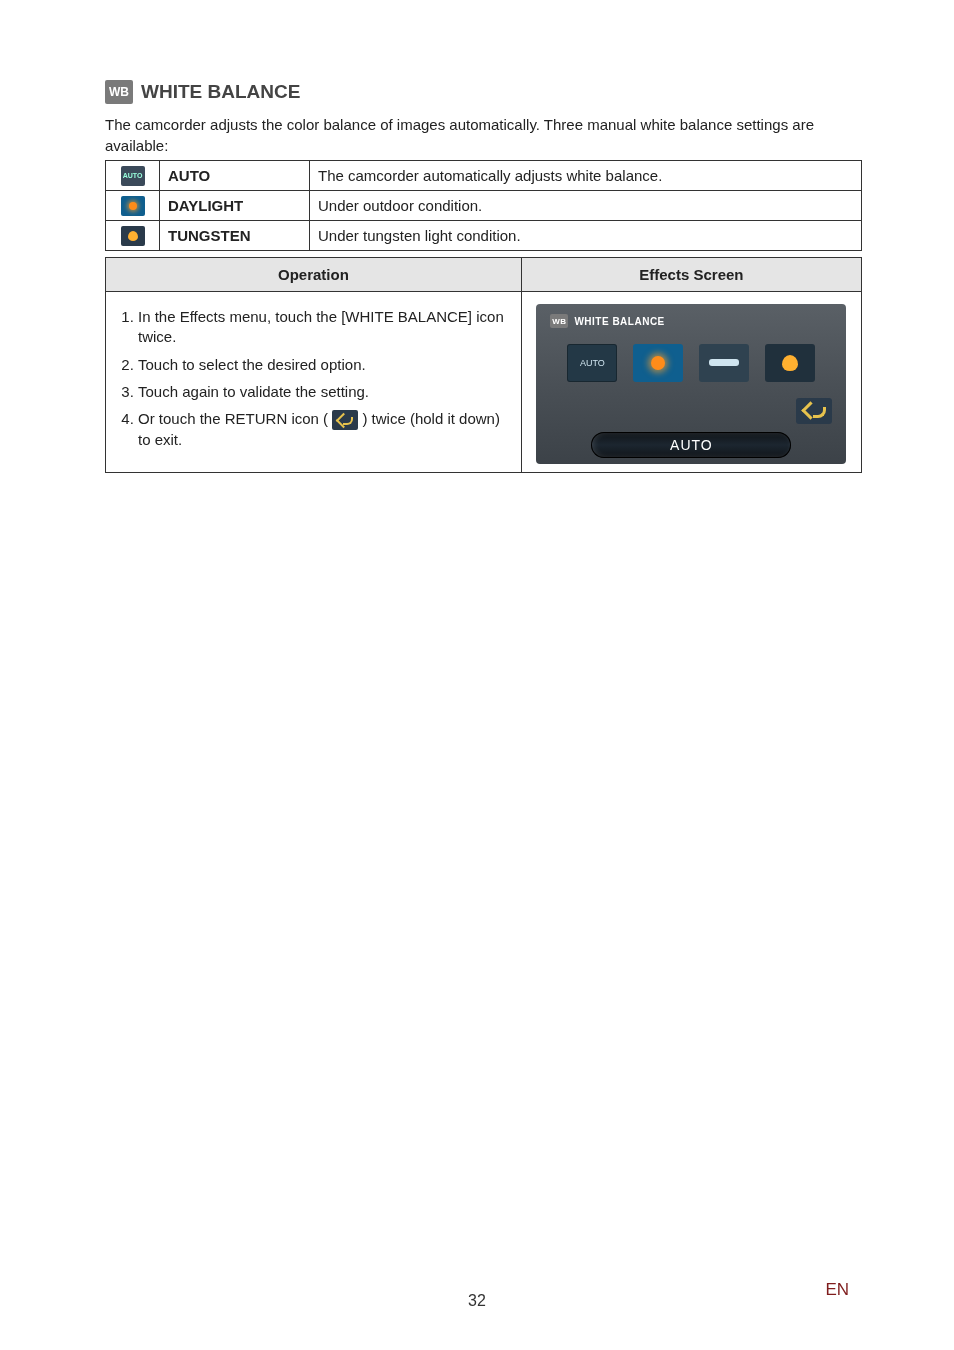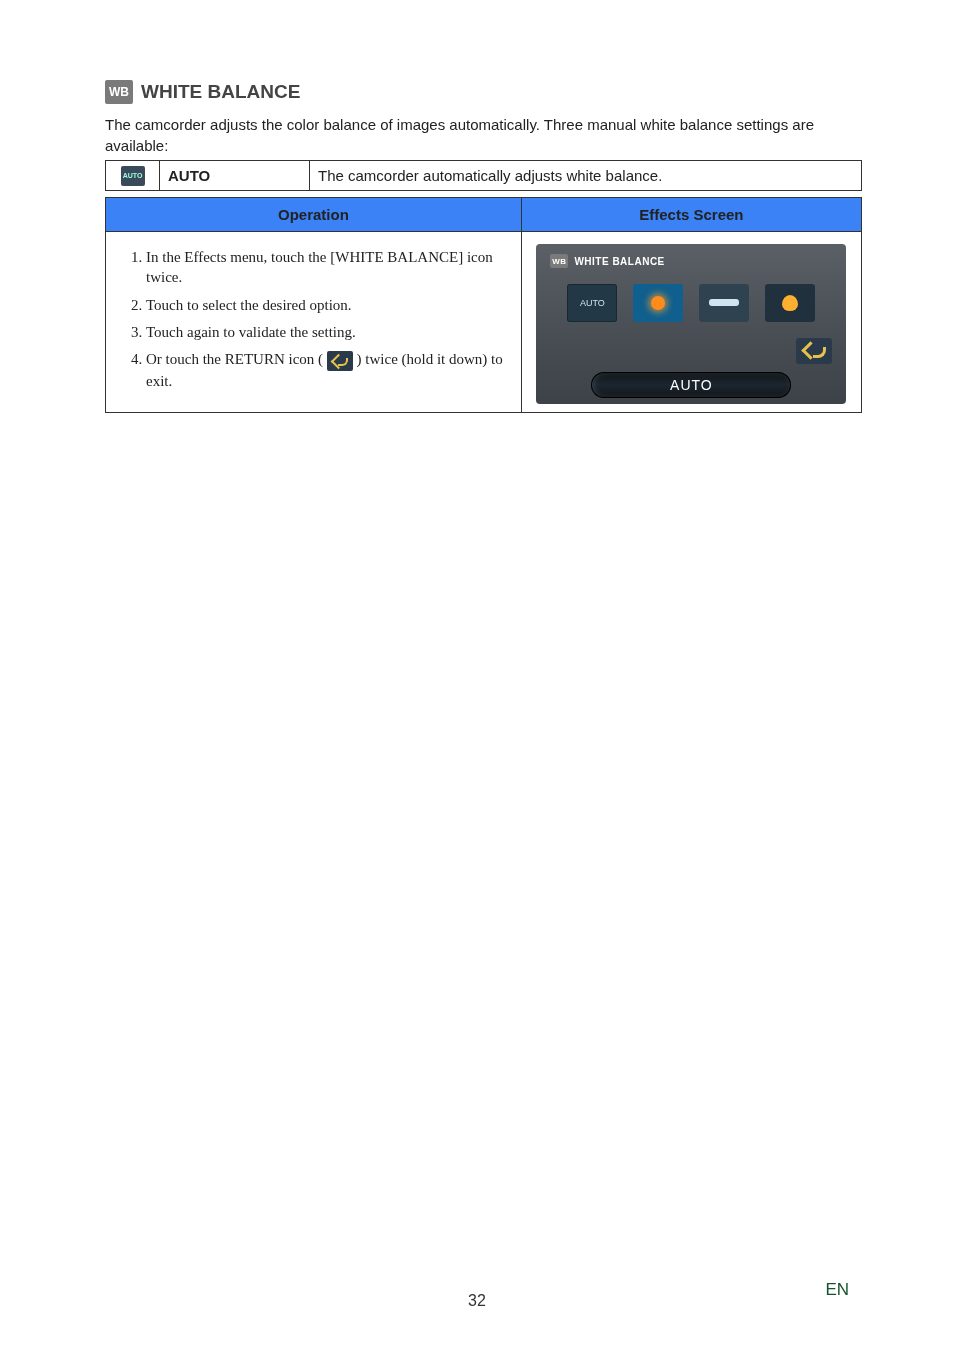--- a/index.html
+++ b/index.html
@@ -81,37 +81,36 @@
   .ic-tung::after{content:"";position:absolute;inset:0;margin:auto;width:10px;height:10px;background:#ffb030;border-radius:50% 50% 50% 50% / 60% 60% 40% 40%;}
 
   table.op {
     border-collapse: collapse;
     width: 100%;
   }
   table.op th, table.op td {
     border: 1px solid #333;
   }
   table.op th {
-    background: #3b82f6;
+    background: #e5e5e5;
     font-weight: bold;
     text-align: center;
     padding: 8px 4px;
   }
   table.op td {
     padding: 8px 10px;
     vertical-align: top;
   }
   .op-body ol {
     margin: 4px 0 4px 0;
     padding-left: 22px;
   }
   .op-body li {
-    margin: 7px 8px;
+    margin: 7px 0;
     line-height: 1.35;
-    font-family: Liberation Serif, serif;
   }
   .inline-ic {
     display: inline-flex;
     width: 26px; height: 20px;
     background: #2a3a4a;
     border-radius: 2px;
     vertical-align: middle;
     align-items:center;justify-content:center;
     position:relative;
   }
@@ -172,21 +171,21 @@
     color:#fff;font-size:14px;letter-spacing:1px;
   }
 
   .footer{
     position:absolute;bottom:40px;left:0;right:0;
     display:flex;justify-content:center;align-items:center;
   }
   .page-num{font-size:16px;color:#333;}
   .lang{
     position:absolute;right:105px;bottom:50px;
-    font-size:17px;color:#14532d;
+    font-size:17px;color:#7f1d1d;
   }
 </style>
 </head>
 <body>
 
 <div class="page">
   <div class="title-row">
     <div class="wb-icon">WB</div>
     <div class="title-text">WHITE BALANCE</div>
   </div>
@@ -194,20 +193,34 @@
   <p class="intro">The camcorder adjusts the color balance of images automatically. Three manual white balance settings are available:</p>
 
   <table class="settings">
     <tbody>
         <tr>
       <td class="icon-cell">
             <div class="mini-icon ic-auto">AUTO</div>
           </td>
       <td class="label-cell">AUTO</td>
       <td>The camcorder automatically adjusts white balance.</td>
+    </tr>
+    <tr>
+      <td class="icon-cell">
+            <div class="mini-icon ic-day"></div>
+          </td>
+      <td class="label-cell">DAYLIGHT</td>
+      <td>Under outdoor condition.</td>
+    </tr>
+    <tr>
+      <td class="icon-cell">
+            <div class="mini-icon ic-tung"></div>
+          </td>
+      <td class="label-cell">TUNGSTEN</td>
+      <td>Under tungsten light condition.</td>
     </tr>
   </tbody>
     </table>
 
   <table class="op">
     <tbody>
         <tr>
       <th style="width:55%;">Operation</th>
       <th>Effects Screen</th>
     </tr>

